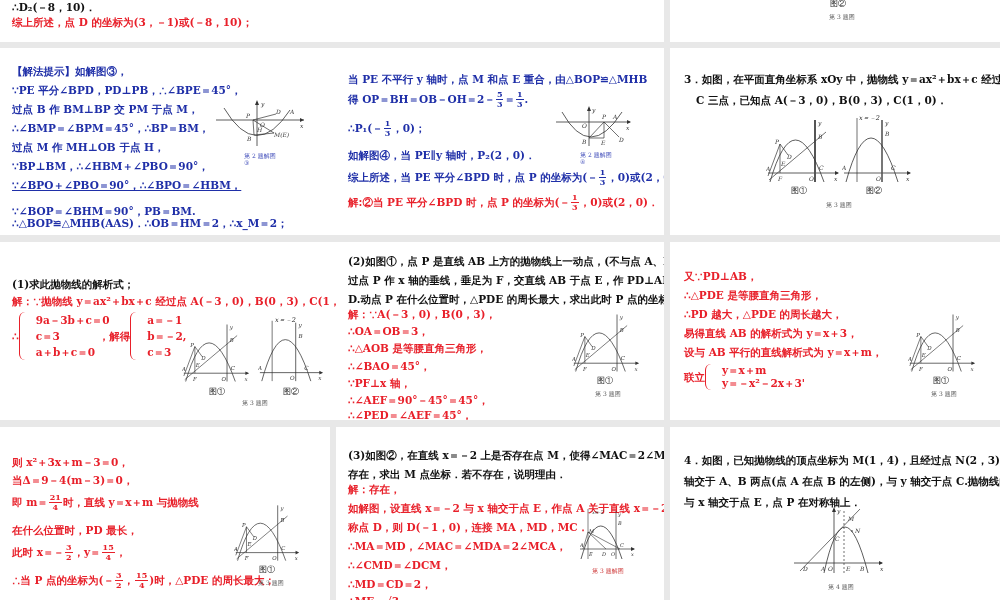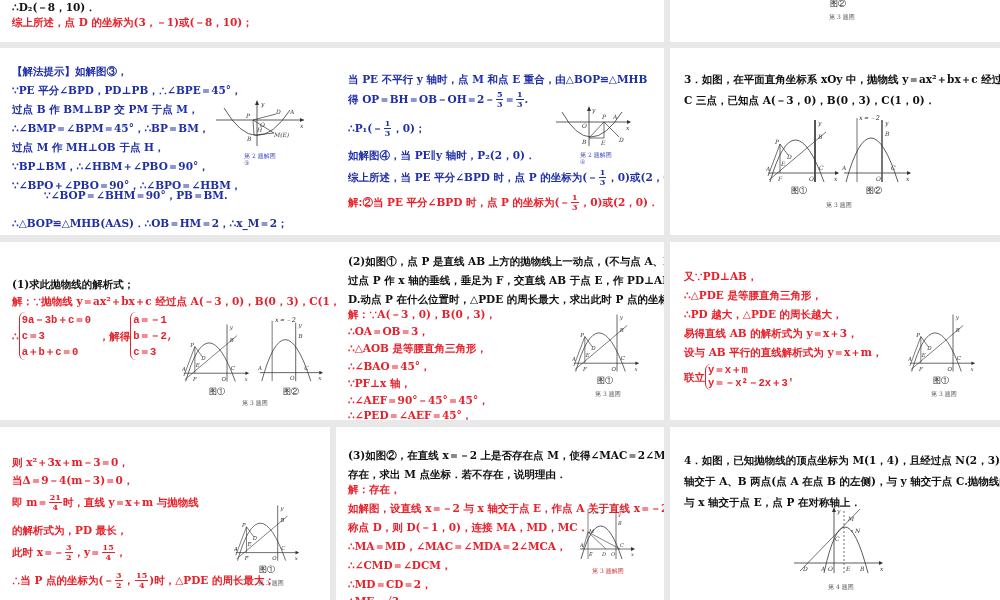--- a/index.html
+++ b/index.html
@@ -10,21 +10,21 @@
   .red { color: #e8202a; }
   .blue { color: #1f2fa8; }
   .black { color: #111111; }
   .frac { display: inline-block; vertical-align: middle; text-align: center; font-size: 8px; line-height: 9px; margin: 0 1px; }
   .frac span { display: block; }
   .frac .num { border-bottom: 1px solid currentColor; padding: 0 1px; }
   .fig { position: absolute; }
   .cap { position: absolute; font-size: 6px; color: #555; white-space: nowrap; font-weight: normal; }
   .cap.blue { color: #3b48b8; }
   .figlbl { position: absolute; font-size: 8px; color: #222; white-space: nowrap; }
-  .sys { display:inline-block; vertical-align: middle; border-left: 1.5px solid currentColor; border-radius: 6px 0 0 6px; padding-left: 2px; line-height: 16px; font-family: Liberation Mono, monospace; }
+  .sys { display:inline-block; vertical-align: middle; border-left: 1.5px solid currentColor; border-radius: 6px 0 0 6px; padding-left: 16px; line-height: 16px; }
   svg text { font-family: "DejaVu Serif", serif; font-style: italic; }
 </style>
 </head>
 <body>
 
 <div class="slide" style="left:0;top:0;width:372px;height:42px;">
   <div class="line black" style="left:12px;top:0px;">∴D₂(－8，10)．</div>
   <div class="line red" style="left:12px;top:15px;">综上所述，点 D 的坐标为(3，－1)或(－8，10)；</div>
 </div>
 <div class="slide" style="left:336px;top:0;width:328px;height:42px;"></div>
@@ -33,22 +33,22 @@
   <div class="cap" style="left:159px;top:13px;">第 3 题图</div>
 </div>
 
 <div class="slide" style="left:0;top:48px;width:372px;height:187px;">
   <div class="line blue" style="left:12px;top:16px;">【解法提示】如解图③，</div>
   <div class="line blue" style="left:12px;top:35px;">∵PE 平分∠BPD，PD⊥PB，∴∠BPE＝45°，</div>
   <div class="line blue" style="left:12px;top:54px;">过点 B 作 BM⊥BP 交 PM 于点 M，</div>
   <div class="line blue" style="left:12px;top:73px;">∴∠BMP＝∠BPM＝45°，∴BP＝BM，</div>
   <div class="line blue" style="left:12px;top:92px;">过点 M 作 MH⊥OB 于点 H，</div>
   <div class="line blue" style="left:12px;top:111px;">∵BP⊥BM，∴∠HBM＋∠PBO＝90°，</div>
-  <div class="line blue" style="left:12px;top:130px;">∵∠BPO＋∠PBO＝90°，∴∠BPO＝∠HBM，</div>
-  <div class="line blue" style="left:12px;top:140px;margin-left:32px;">∵∠BOP＝∠BHM＝90°，PB＝BM.</div>
+  <div class="line blue" style="left:12px;top:130px;text-decoration:underline;">∵∠BPO＋∠PBO＝90°，∴∠BPO＝∠HBM，</div>
+  <div class="line blue" style="left:12px;top:156px;">∵∠BOP＝∠BHM＝90°，PB＝BM.</div>
   <div class="line blue" style="left:12px;top:168px;">∴△BOP≌△MHB(AAS)．∴OB＝HM＝2，∴x_M＝2；</div>
   <svg class="fig" style="left:216px;top:52px;" width="90" height="48" viewBox="0 0 90 48">
     <line x1="0" y1="20" x2="88" y2="20" stroke="#333" stroke-width="0.8"></line>
     <polygon points="88,20 84,18 84,22" fill="#333"></polygon>
     <line x1="41" y1="46" x2="41" y2="2" stroke="#333" stroke-width="0.8"></line>
     <polygon points="41,0 39,5 43,5" fill="#333"></polygon>
     <path d="M8,8 Q40,62 74,10" fill="none" stroke="#333" stroke-width="0.8"></path>
     <line x1="37" y1="20" x2="60" y2="14" stroke="#333" stroke-width="0.7"></line>
     <line x1="37" y1="20" x2="38" y2="35" stroke="#333" stroke-width="0.7"></line>
     <line x1="38" y1="35" x2="58" y2="33" stroke="#333" stroke-width="0.7"></line>
@@ -100,21 +100,21 @@
     <text x="26" y="38" font-size="6" fill="#333">B</text>
     <text x="45" y="39" font-size="6" fill="#333">E</text>
     <text x="63" y="36" font-size="6" fill="#333">D</text>
   </svg>
   <div class="cap blue" style="left:244px;top:103px;">第 2 题解图</div>
   <div class="cap blue" style="left:244px;top:110px;">④</div>
 </div>
 
 <div class="slide" style="left:670px;top:48px;width:330px;height:187px;">
   <div class="line black" style="left:14px;top:24px;">3．如图，在平面直角坐标系 xOy 中，抛物线 y＝ax²＋bx＋c 经过 A、B、</div>
-  <div class="line black" style="left:14px;top:45px;">C 三点，已知点 A(－3，0)，B(0，3)，C(1，0)．</div>
+  <div class="line black" style="left:26px;top:45px;">C 三点，已知点 A(－3，0)，B(0，3)，C(1，0)．</div>
   <svg class="fig" style="left:96px;top:70px;" width="74" height="66" viewBox="0 0 74 66">
     <line x1="2" y1="55" x2="72" y2="55" stroke="#333" stroke-width="0.8"></line>
     <polygon points="73,55 69,53 69,57" fill="#333"></polygon>
     <line x1="49" y1="64" x2="49" y2="2" stroke="#555" stroke-width="2"></line>
     <path d="M4,64 Q28,-20 58,64" fill="none" stroke="#333" stroke-width="0.8"></path>
     <line x1="3" y1="62" x2="60" y2="14" stroke="#333" stroke-width="0.7"></line>
     <line x1="14" y1="26" x2="14" y2="55" stroke="#333" stroke-width="0.7"></line>
     <line x1="14" y1="26" x2="22" y2="37" stroke="#333" stroke-width="0.7"></line>
     <line x1="2" y1="58" x2="14" y2="26" stroke="#333" stroke-width="0.7"></line>
     <text x="52" y="7" font-size="6" fill="#333">y</text>
@@ -259,21 +259,21 @@
   <div class="figlbl" style="left:263px;top:133px;">图①</div>
   <div class="cap" style="left:261px;top:148px;">第 3 题图</div>
 </div>
 
 <div class="slide" style="left:0;top:427px;width:330px;height:173px;">
   <div class="line red" style="left:12px;top:28px;">则 x²＋3x＋m－3＝0，</div>
   <div class="line red" style="left:12px;top:46px;">当Δ＝9－4(m－3)＝0，</div>
   <div class="line red" style="left:12px;top:66px;">
     <span>即 m＝</span><span class="frac"><span class="num">21</span><span>4</span></span><span>时，直线 y＝x＋m 与抛物线</span>
   </div>
-  <div class="line red" style="left:12px;top:96px;">的解析式为，PD 最长，</div>
+  <div class="line red" style="left:12px;top:96px;">在什么位置时，PD 最长，</div>
   <div class="line red" style="left:12px;top:116px;">
     <span>此时 x＝－</span><span class="frac"><span class="num">3</span><span>2</span></span><span>，y＝</span><span class="frac"><span class="num">15</span><span>4</span></span><span>，</span>
   </div>
   <div class="line red" style="left:12px;top:144px;">
     <span>∴当 P 点的坐标为(－</span><span class="frac"><span class="num">3</span><span>2</span></span><span>，</span><span class="frac"><span class="num">15</span><span>4</span></span><span>)时，△PDE 的周长最大；</span>
   </div>
   <svg class="fig" style="left:234px;top:76px;" width="66" height="60" viewBox="0 0 74 66">
     <line x1="2" y1="55" x2="72" y2="55" stroke="#333" stroke-width="0.8"></line>
     <polygon points="73,55 69,53 69,57" fill="#333"></polygon>
     <line x1="49" y1="64" x2="49" y2="2" stroke="#333" stroke-width="0.8"></line>

